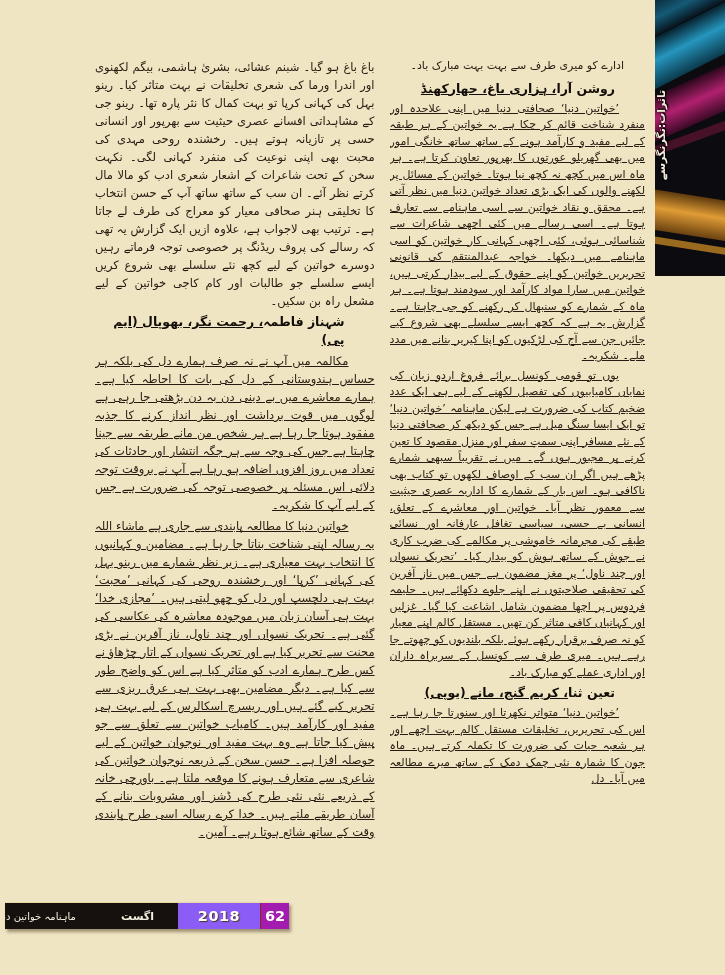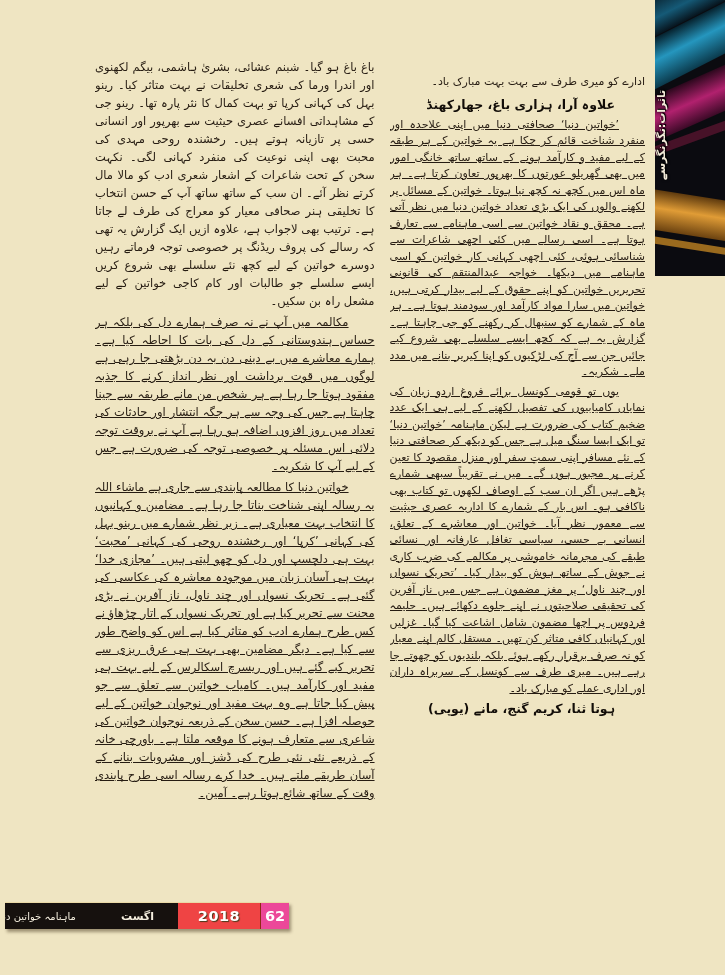--- a/index.html
+++ b/index.html
@@ -45,28 +45,28 @@
     width:570px;height:840px;
     display:flex;gap:15px;
     direction:rtl;
     color:#261c12;
   }
   .col{overflow:hidden;height:100%;text-align:justify;}
   .col-right{width:265px;font-size:11px;line-height:16.5px;}
   .col-left {width:290px;font-size:11.5px;line-height:18px;margin-left:20px;}
   .col p{margin:0 0 3px 0;}
   .col p.indent{text-indent:26px;text-decoration:underline;}
-  .col p.short{text-align:right;margin-bottom:5px;margin-top:16px;}
+  .col p.short{text-align:center;margin-bottom:5px;}
   .col h3{
     margin:3px 30px 3px 0;
     font-size:12.5px;line-height:18px;
     font-weight:bold;color:#120d08;
     text-align:right;
   }
-  .col h3 .loc{font-weight:bold;}
+  .col h3 .loc{font-weight:bold;text-decoration:underline;}
 
   
   .footer{
     position:absolute;top:902px;left:5px; 
     width:284px;height:26px;
     display:flex;direction:ltr;align-items:stretch;
     border-top:1px solid #ead9a6;
     box-shadow:2px 3px 3px rgba(60,45,20,.45);
     font-family:"DejaVu Sans",sans-serif;
   }
@@ -76,28 +76,28 @@
     color:#f5efdf;overflow:hidden;
   }
   .f-stripes{
     width:46px;align-self:stretch;
     background:repeating-linear-gradient(60deg,transparent 0 9px,#c9a86b 9px 12px,transparent 12px 22px);
   }
   .f-month{font-size:11px;font-weight:bold;padding:0 24px;white-space:nowrap;}
   .f-div{width:1px;height:18px;background:#d8cbb0;}
   .f-mag{font-size:10px;font-weight:normal;padding:0 21px;white-space:nowrap;}
   .f-year{
-    width:82px;background:#ef4444;
+    width:82px;background:#8b5cf6;
     display:flex;align-items:center;justify-content:center;
     color:#ffffff;font-weight:bold;font-size:14.5px;
     text-shadow:1px 1px 1px #4a3a1a;
     letter-spacing:.5px;
   }
   .f-num{
-    width:28px;background:#ec4899;
+    width:28px;background:#a21caf;
     display:flex;align-items:center;justify-content:center;
     color:#fff;font-weight:bold;font-size:14.5px;
     border-left:1px solid #8e2a14;
   }
 </style>
 </head>
 <body>
 
 <div class="page">
 
@@ -108,28 +108,30 @@
     <div class="rb rb-mar"></div>
     <div class="rb rb-org"></div>
     <div class="rb rb-org2"></div>
     <div class="vlabel">تاثرات:نگرنگرسے</div>
   </div>
 
   <div class="columns">
 
     <div class="col col-right">
       <p class="short">ادارے کو میری طرف سے بہت بہت مبارک باد۔</p>
-      <h3><span class="nm">علاوہ آرا</span><span class="loc">، ہزاری باغ، جھارکھنڈ</span></h3>
+      <h3><span class="nm">روشن آرا</span><span class="loc">، ہزاری باغ، جھارکھنڈ</span></h3>
       <p class="indent">’خواتین دنیا‘ صحافتی دنیا میں اپنی علاحدہ اور منفرد شناخت قائم کر چکا ہے یہ خواتین کے ہر طبقہ کے لیے مفید و کارآمد ہونے کے ساتھ ساتھ خانگی امور میں بھی گھریلو عورتوں کا بھرپور تعاون کرتا ہے۔ ہر ماہ اس میں کچھ نہ کچھ نیا ہوتا۔ خواتین کے مسائل پر لکھنے والوں کی ایک بڑی تعداد خواتین دنیا میں نظر آتی ہے۔ محقق و نقاد خواتین سے اسی ماہنامے سے تعارف ہوتا ہے۔ اسی رسالے میں کئی اچھی شاعرات سے شناسائی ہوئی، کئی اچھی کہانی کار خواتین کو اسی ماہنامے میں دیکھا۔ خواجہ عبدالمنتقم کی قانونی تحریریں خواتین کو اپنے حقوق کے لیے بیدار کرتی ہیں، خواتین میں سارا مواد کارآمد اور سودمند ہوتا ہے۔ ہر ماہ کے شمارے کو سنبھال کر رکھنے کو جی چاہتا ہے۔ گزارش یہ ہے کہ کچھ ایسے سلسلے بھی شروع کیے جائیں جن سے آج کی لڑکیوں کو اپنا کیریر بنانے میں مدد ملے۔ شکریہ۔</p>
       <p class="indent">یوں تو قومی کونسل برائے فروغ اردو زبان کی نمایاں کامیابیوں کی تفصیل لکھنے کے لیے ہی ایک عدد ضخیم کتاب کی ضرورت ہے لیکن ماہنامہ ’خواتین دنیا‘ تو ایک ایسا سنگ میل ہے جس کو دیکھ کر صحافتی دنیا کے نئے مسافر اپنی سمتِ سفر اور منزل مقصود کا تعین کرنے پر مجبور ہوں گے۔ میں نے تقریباً سبھی شمارے پڑھے ہیں اگر ان سب کے اوصاف لکھوں تو کتاب بھی ناکافی ہو۔ اس بار کے شمارے کا اداریہ عصری حیثیت سے معمور نظر آیا۔ خواتین اور معاشرے کے تعلق، انسانی بے حسی، سیاسی تغافل عارفانہ اور نسائی طبقے کی مجرمانہ خاموشی پر مکالمے کی ضرب کاری نے جوش کے ساتھ ہوش کو بیدار کیا۔ ’تحریک نسواں اور چند ناول‘ پر مغز مضمون ہے جس میں ناز آفرین کی تحقیقی صلاحیتوں نے اپنے جلوے دکھائے ہیں۔ حلیمہ فردوس پر اچھا مضمون شامل اشاعت کیا گیا۔ غزلیں اور کہانیاں کافی متاثر کن تھیں۔ مستقل کالم اپنے معیار کو نہ صرف برقرار رکھے ہوئے بلکہ بلندیوں کو چھوتے جا رہے ہیں۔ میری طرف سے کونسل کے سربراہ داران اور اداری عملے کو مبارک باد۔</p>
-      <h3><span class="nm">ہوتا ثنا</span><span class="loc">، کریم گنج، مانے (یوپی)</span></h3>
+      <h3><span class="nm">تعین ثنا</span><span class="loc">، کریم گنج، مانے (یوپی)</span></h3>
+      <p class="indent">’خواتین دنیا‘ متواتر نکھرتا اور سنورتا جا رہا ہے۔ اس کی تحریریں، تخلیقات مستقل کالم بہت اچھے اور ہر شعبہ حیات کی ضرورت کا تکملہ کرتے ہیں۔ ماہ جون کا شمارہ نئی چمک دمک کے ساتھ میرے مطالعہ میں آیا۔ دل</p>
     </div>
 
     <div class="col col-left">
       <p>باغ باغ ہو گیا۔ شبنم عشائی، بشریٰ ہاشمی، بیگم لکھنوی اور اندرا ورما کی شعری تخلیقات نے بہت متاثر کیا۔ رینو بہل کی کہانی کرپا تو بہت کمال کا نثر پارہ تھا۔ رینو جی کے مشاہداتی افسانے عصری حیثیت سے بھرپور اور انسانی حسی پر تازیانہ ہوتے ہیں۔ رخشندہ روحی مہدی کی محبت بھی اپنی نوعیت کی منفرد کہانی لگی۔ نکہت سخن کے تحت شاعرات کے اشعار شعری ادب کو مالا مال کرتے نظر آئے۔ ان سب کے ساتھ ساتھ آپ کے حسن انتخاب کا تخلیقی ہنر صحافی معیار کو معراج کی طرف لے جاتا ہے۔ ترتیب بھی لاجواب ہے، علاوہ ازیں ایک گزارش یہ تھی کہ رسالے کی پروف ریڈنگ پر خصوصی توجہ فرماتے رہیں دوسرے خواتین کے لیے کچھ نئے سلسلے بھی شروع کریں ایسے سلسلے جو طالبات اور کام کاجی خواتین کے لیے مشعل راہ بن سکیں۔</p>
+      <h3><span class="nm">شہناز فاطمہ</span><span class="loc">، رحمت نگر، بھوپال (ایم پی)</span></h3>
       <p class="indent">مکالمہ میں آپ نے نہ صرف ہمارے دل کی بلکہ ہر حساس ہندوستانی کے دل کی بات کا احاطہ کیا ہے۔ ہمارے معاشرے میں بے دینی دن بہ دن بڑھتی جا رہی ہے لوگوں میں قوت برداشت اور نظر انداز کرنے کا جذبہ مفقود ہوتا جا رہا ہے ہر شخص من مانے طریقہ سے جینا چاہتا ہے جس کی وجہ سے ہر جگہ انتشار اور حادثات کی تعداد میں روز افزوں اضافہ ہو رہا ہے آپ نے بروقت توجہ دلائی اس مسئلہ پر خصوصی توجہ کی ضرورت ہے جس کے لیے آپ کا شکریہ۔</p>
       <p class="indent">خواتین دنیا کا مطالعہ پابندی سے جاری ہے ماشاء اللہ یہ رسالہ اپنی شناخت بناتا جا رہا ہے۔ مضامین و کہانیوں کا انتخاب بہت معیاری ہے۔ زیر نظر شمارے میں رینو بہل کی کہانی ’کرپا‘ اور رخشندہ روحی کی کہانی ’محبت‘ بہت ہی دلچسپ اور دل کو چھو لیتی ہیں۔ ’مجازی خدا‘ بہت ہی آسان زبان میں موجودہ معاشرہ کی عکاسی کی گئی ہے۔ تحریک نسواں اور چند ناول، ناز آفرین نے بڑی محنت سے تحریر کیا ہے اور تحریک نسواں کے اتار چڑھاؤ نے کس طرح ہمارے ادب کو متاثر کیا ہے اس کو واضح طور سے کیا ہے۔ دیگر مضامین بھی بہت ہی عرق ریزی سے تحریر کیے گئے ہیں اور ریسرچ اسکالرس کے لیے بہت ہی مفید اور کارآمد ہیں۔ کامیاب خواتین سے تعلق سے جو پیش کیا جاتا ہے وہ بہت مفید اور نوجوان خواتین کے لیے حوصلہ افزا ہے۔ حسن سخن کے ذریعہ نوجوان خواتین کی شاعری سے متعارف ہونے کا موقعہ ملتا ہے۔ باورچی خانہ کے ذریعے نئی نئی طرح کی ڈشز اور مشروبات بنانے کے آسان طریقے ملتے ہیں۔ خدا کرے رسالہ اسی طرح پابندی وقت کے ساتھ شائع ہوتا رہے۔ آمین۔</p>
     </div>
 
   </div>
 
   <div class="footer">
     <div class="f-black">
       <div class="f-stripes"></div>
       <span class="f-month">اگست</span>

